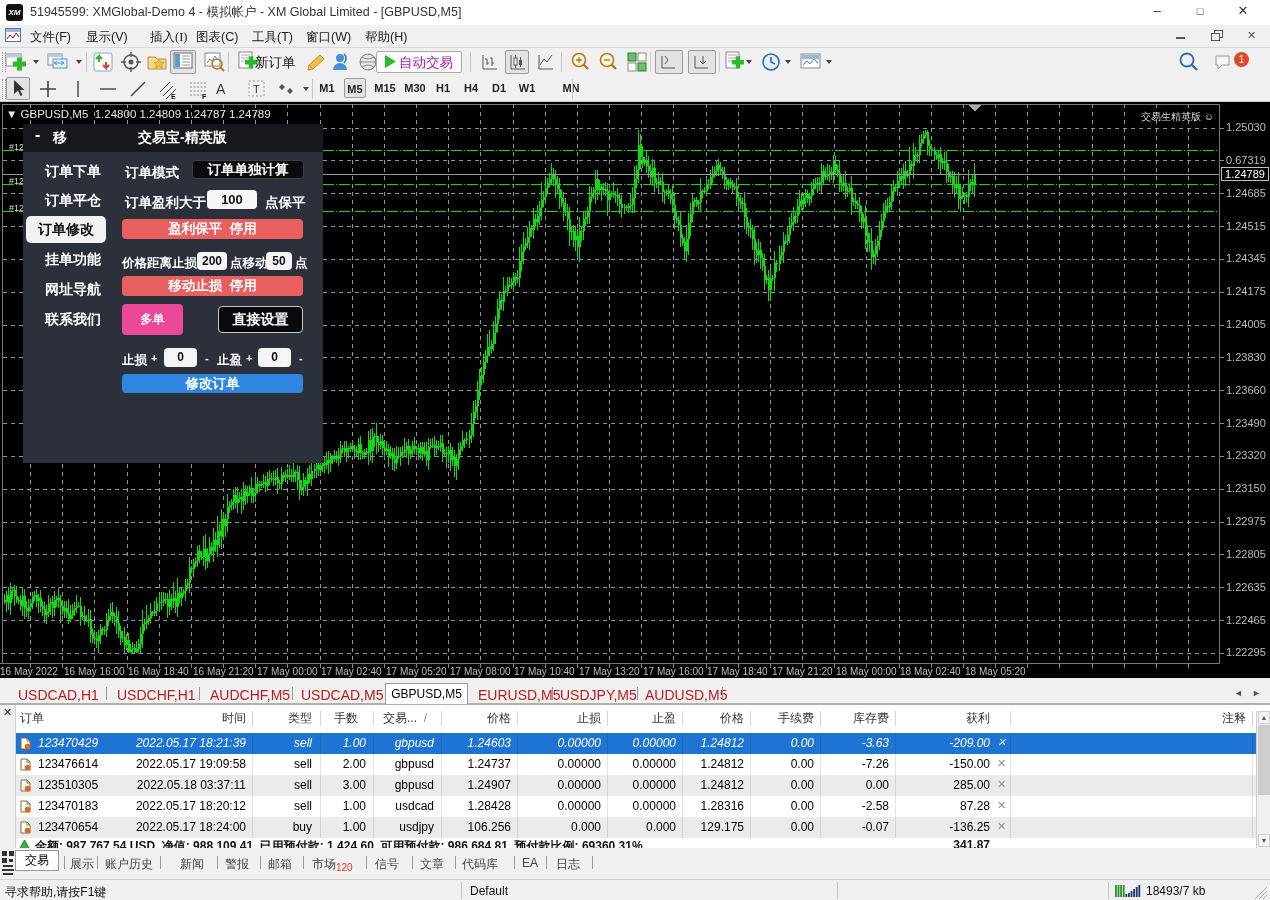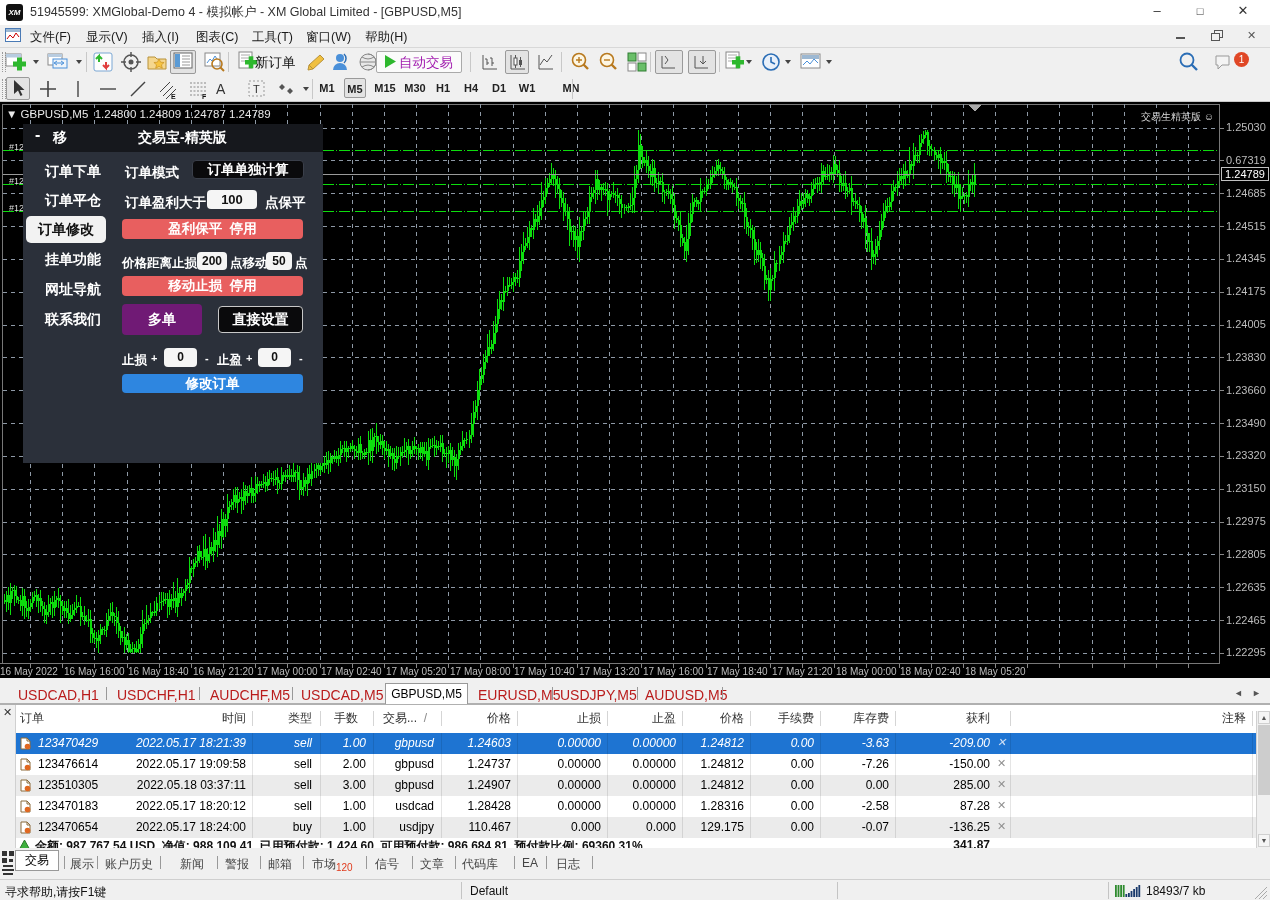--- a/index.html
+++ b/index.html
@@ -80,21 +80,21 @@
 </div>
 
 <div class="abs" id="menubar">
   <svg class="abs" style="left:5px;top:3px" width="16" height="16" viewBox="0 0 16 16">
       <rect x="0.5" y="0.5" width="15" height="13" fill="#fff" stroke="#4a7ab5"></rect>
       <rect x="1" y="1" width="14" height="3" fill="#9db8d2"></rect>
       <path d="M2 11 L5 7 L8 10 L11 5 L14 9" stroke="#c00" fill="none"></path>
     </svg>
   <div class="menuitem" style="left:30px;">文件(F)</div>
   <div class="menuitem" style="left:86px;">显示(V)</div>
-  <div class="menuitem" style="left:142px;">插入(I)</div>
+  <div class="menuitem" style="left:150px;font-family:Liberation Serif, serif;">插入(I)</div>
   <div class="menuitem" style="left:196px;">图表(C)</div>
   <div class="menuitem" style="left:252px;">工具(T)</div>
   <div class="menuitem" style="left:306px;">窗口(W)</div>
   <div class="menuitem" style="left:365px;">帮助(H)</div>
   <div class="abs" style="left:1176px;top:12px;width:9px;height:2px;background:#555;"></div>
   <svg class="abs" style="left:1211px;top:5px" width="13" height="12" viewBox="0 0 13 12">
       <rect x="3.5" y="0.5" width="8" height="7" fill="none" stroke="#555"></rect>
       <rect x="0.5" y="3.5" width="8" height="7" fill="#f0f0f0" stroke="#555"></rect>
     </svg>
   <div class="abs" style="left:1247px;top:4px;font-size:11px;color:#555;">✕</div>
@@ -1436,21 +1436,21 @@
       <div class="plab" style="left:102px;top:70px;">订单盈利大于</div>
       <div class="pinput" style="left:184px;top:66px;width:50px;height:19px;font-size:13px;line-height:19px;">100</div>
       <div class="plab" style="left:242px;top:70px;">点保平</div>
       <div class="pbtn" style="left:99px;top:95px;width:181px;height:20px;background:#e85f5f;font-size:13.5px;line-height:19px;">盈利保平&nbsp; 停用</div>
       <div class="plab" style="left:99px;top:131px;font-size:12.5px;">价格距离止损</div>
       <div class="pinput" style="left:174px;top:128px;width:30px;height:18px;font-size:12px;line-height:18px;">200</div>
       <div class="plab" style="left:207px;top:131px;font-size:12.5px;">点移动</div>
       <div class="pinput" style="left:243px;top:128px;width:26px;height:18px;font-size:12px;line-height:18px;">50</div>
       <div class="plab" style="left:272px;top:131px;font-size:12.5px;">点</div>
       <div class="pbtn" style="left:99px;top:152px;width:181px;height:20px;background:#e85f5f;font-size:13.5px;line-height:19px;">移动止损&nbsp; 停用</div>
-      <div class="pbtn" style="left:99px;top:180px;width:80px;height:31px;background:#701a75;font-size:14px;line-height:30px;">多单</div>
+      <div class="pbtn" style="left:99px;top:180px;width:61px;height:31px;background:#ec4899;font-size:12px;line-height:30px;">多单</div>
       <div class="pbtn" style="left:195px;top:182px;width:85px;height:27px;background:#0a0a0c;border:1px solid #c8c8c8;font-size:14px;line-height:25px;">直接设置</div>
       <div class="plab" style="left:99px;top:228px;font-size:12.5px;">止损</div>
       <div class="plab" style="left:128px;top:228px;font-size:11px;">+</div>
       <div class="pinput" style="left:141px;top:224px;width:33px;height:19px;font-size:12px;line-height:19px;">0</div>
       <div class="plab" style="left:182px;top:228px;font-size:11px;">-</div>
       <div class="plab" style="left:194px;top:228px;font-size:12.5px;">止盈</div>
       <div class="plab" style="left:223px;top:228px;font-size:11px;">+</div>
       <div class="pinput" style="left:235px;top:224px;width:33px;height:19px;font-size:12px;line-height:19px;">0</div>
       <div class="plab" style="left:276px;top:228px;font-size:11px;">-</div>
       <div class="pbtn" style="left:99px;top:250px;width:181px;height:19px;background:#2e86e0;font-size:13.5px;line-height:19px;">修改订单</div>
@@ -1640,21 +1640,21 @@
 <svg class="docicon" style="left:4px;top:4px" width="11" height="13" viewBox="0 0 11 13">
         <path d="M1 1 h6 l3 3 v8 H1 Z" fill="#fff" stroke="#8a6a3a"></path>
         <path d="M7 1 l0 3 3 0" fill="none" stroke="#8a6a3a"></path>
         <circle cx="7.5" cy="9.5" r="2.8" fill="#e06820"></circle>
       </svg>
 <div class="tcell" style="left:22px;">123470654</div>
 <div class="tcell num" style="left:80px;width:150px;">2022.05.17 18:24:00</div>
 <div class="tcell num" style="left:146px;width:150px;">buy</div>
 <div class="tcell num" style="left:200px;width:150px;">1.00</div>
 <div class="tcell num" style="left:268px;width:150px;">usdjpy</div>
-<div class="tcell num" style="left:345px;width:150px;">110.467</div>
+<div class="tcell num" style="left:345px;width:150px;">106.256</div>
 <div class="tcell num" style="left:435px;width:150px;">0.000</div>
 <div class="tcell num" style="left:510px;width:150px;">0.000</div>
 <div class="tcell num" style="left:578px;width:150px;">129.175</div>
 <div class="tcell num" style="left:648px;width:150px;">0.00</div>
 <div class="tcell num" style="left:723px;width:150px;">-0.07</div>
 <div class="tcell num" style="left:824px;width:150px;">-136.25</div>
 <div class="tcell" style="left:981px;color:#909090;font-size:11px;">✕</div>
 <div style="position:absolute;left:236px;top:0;width:1px;height:21px;background:rgba(0,0,0,0.10);"></div>
 <div style="position:absolute;left:304px;top:0;width:1px;height:21px;background:rgba(0,0,0,0.10);"></div>
 <div style="position:absolute;left:357px;top:0;width:1px;height:21px;background:rgba(0,0,0,0.10);"></div>

